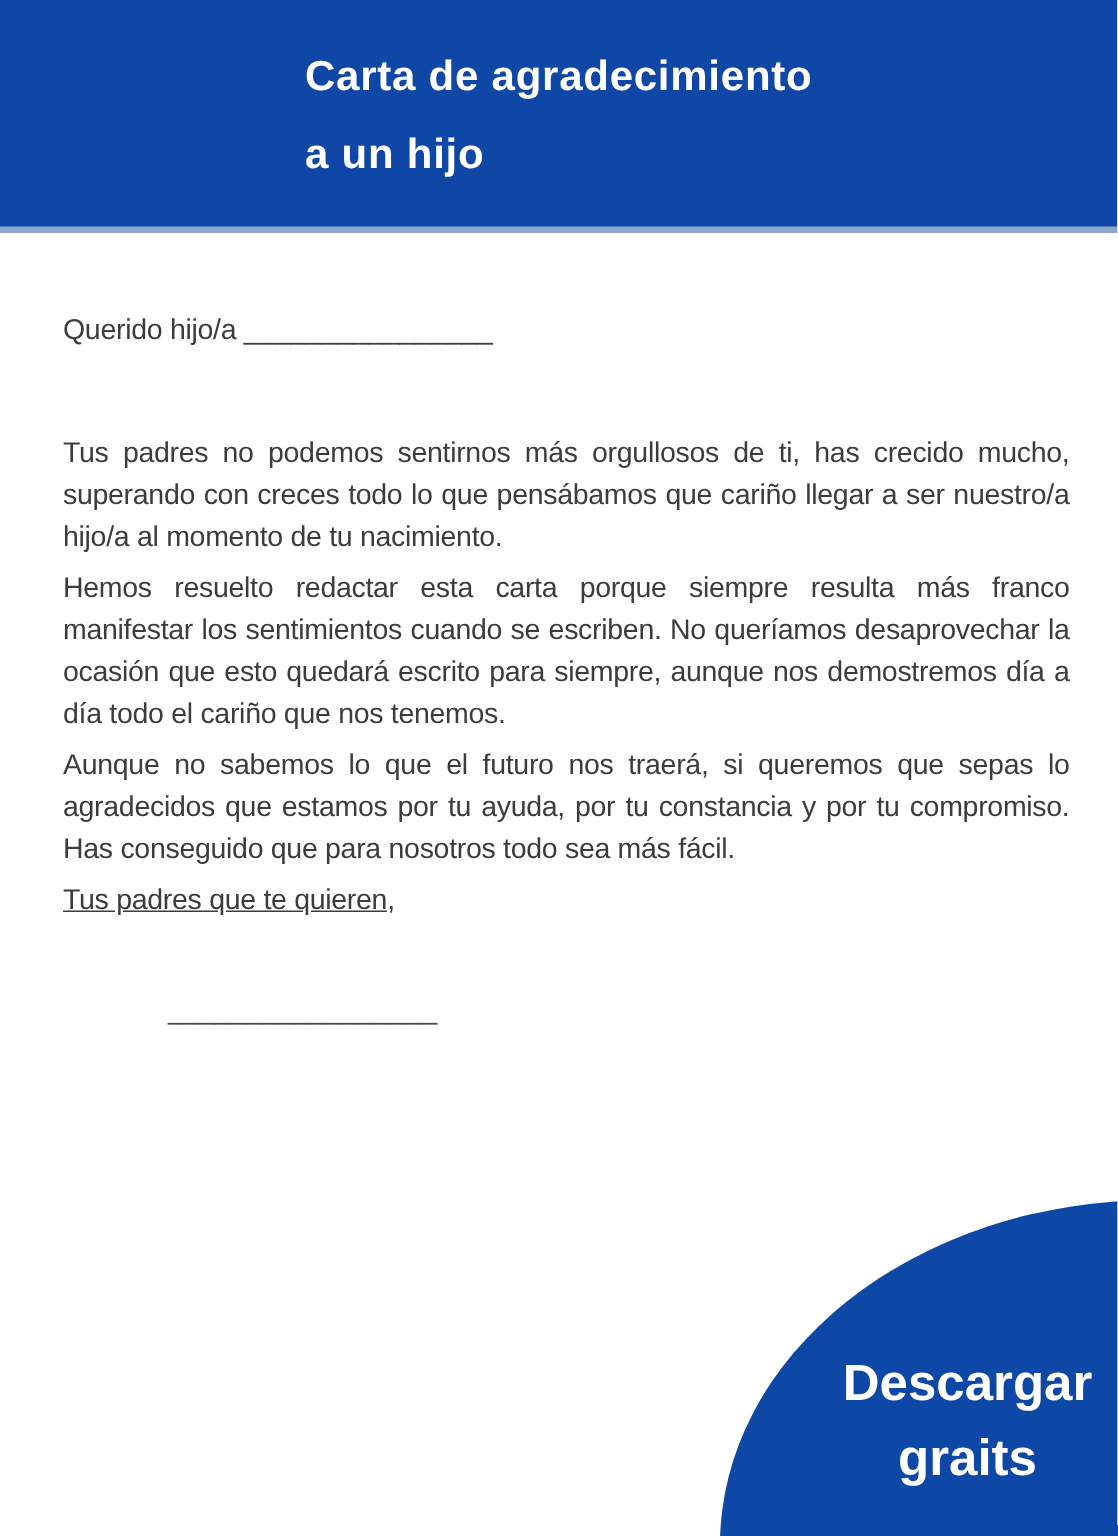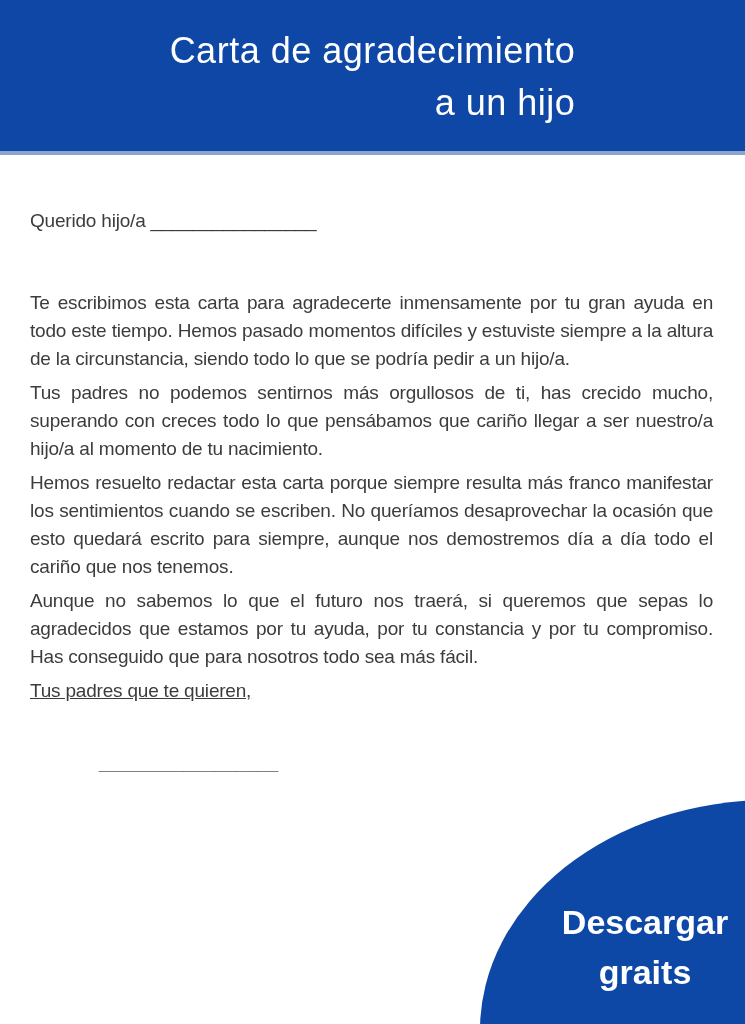--- a/index.html
+++ b/index.html
@@ -18,48 +18,48 @@
     height: 155px;
     background: var(--header-blue, #0f47a6);
     border-bottom: 4px solid var(--divider-blue, #8ba5cf);
     display: flex;
     align-items: center;
     justify-content: center;
   }
   .banner h1 {
     margin: 0;
     padding-top: 2px;
-    text-align: right;
+    text-align: left;
     color: var(--title-text, #ffffff);
-    font-size: 36px;
+    font-size: 28px;
     line-height: 52px;
-    font-weight: normal;
+    font-weight: bold;
     letter-spacing: 0.5px;
   }
   .banner h1 span { display: block; }
 
   
   .letter {
     padding: 0 32px 0 30px;
     color: var(--body-text, #3c3c3c);
     font-size: 19px;
     line-height: 28px;
     letter-spacing: -0.2px;
+    margin-left: 12px;
   }
   .salutation { margin: 52px 0 54px 0; }
   .para { margin: 0 0 6px 0; text-align: justify; }
   .closing { margin: 0; text-decoration: underline; }
 
   .signatures {
     display: flex;
     margin-top: 45px;
     padding-left: 70px;
     color: #4a4a4a;
     letter-spacing: 0;
-    font-style: italic;
   }
 
   
   .corner-circle {
     position: absolute;
     left: 480px;
     top: 800px;
     width: 580px;
     height: 460px;
     border-radius: 50%;
@@ -86,21 +86,20 @@
 
   <header class="banner">
     <h1>
       <span>Carta de agradecimiento</span>
       <span>a un hijo</span>
     </h1>
   </header>
 
   <main class="letter">
     <p class="salutation">Querido hijo/a ________________</p>
-    <p class="para">Te escribimos esta carta para agradecerte inmensamente por tu gran ayuda en todo este tiempo. Hemos pasado momentos difíciles y estuviste siempre a la altura de la circunstancia, siendo todo lo que se podría pedir a un hijo/a.</p>
     <p class="para">Tus padres no podemos sentirnos más orgullosos de ti, has crecido mucho, superando con creces todo lo que pensábamos que cariño llegar a ser nuestro/a hijo/a al momento de tu nacimiento.</p>
     <p class="para">Hemos resuelto redactar esta carta porque siempre resulta más franco manifestar los sentimientos cuando se escriben. No queríamos desaprovechar la ocasión que esto quedará escrito para siempre, aunque nos demostremos día a día todo el cariño que nos tenemos.</p>
     <p class="para">Aunque no sabemos lo que el futuro nos traerá, si queremos que sepas lo agradecidos que estamos por tu ayuda, por tu constancia y por tu compromiso. Has conseguido que para nosotros todo sea más fácil.</p>
     <p class="closing">Tus padres que te quieren,</p>
 
     <div class="signatures">
       <span>_________________</span>
     </div>
   </main>
 

